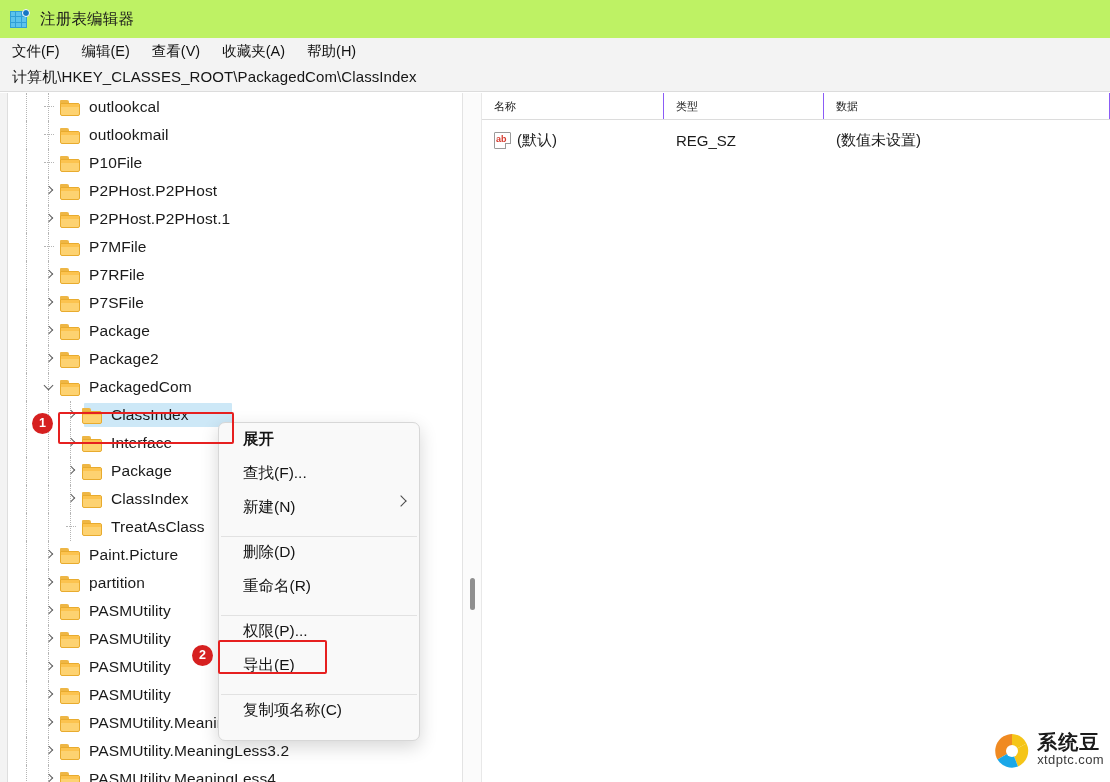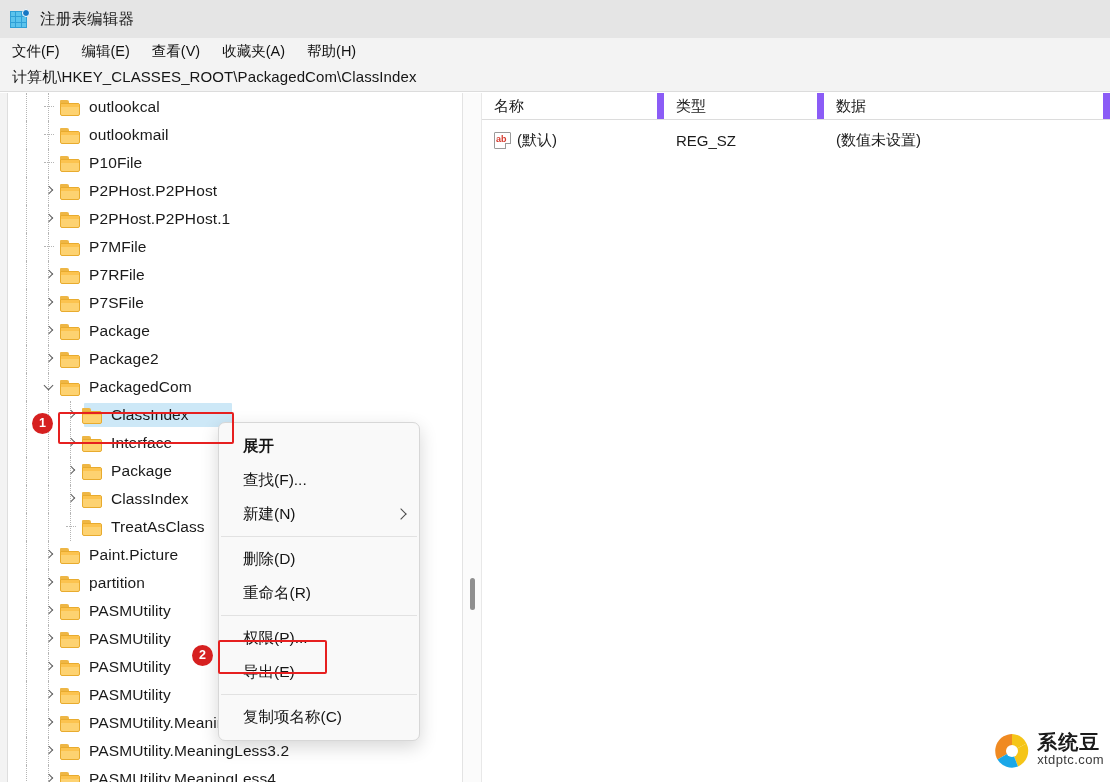--- a/index.html
+++ b/index.html
@@ -14,21 +14,21 @@
     font-family: "Liberation Sans", "DejaVu Sans", sans-serif;
     font-size: 15px;
     color: #000000;
     position: relative;
     -webkit-font-smoothing: antialiased;
   }
 
   
   .titlebar {
     height: 38px;
-    background: #e5e5e5;
+    background: #bef264;
     display: flex;
     align-items: center;
     padding-left: 10px;
     box-sizing: border-box;
   }
   .app-icon {
     width: 20px;
     height: 20px;
     position: relative;
     margin-right: 10px;
@@ -257,25 +257,25 @@
     left: 0; top: 0;
     width: 628px;
     height: 26px;
     background: #ffffff;
     border-bottom: 1px solid #dcdcdc;
     display: flex;
   }
   .colhead .ch {
     height: 26px;
     line-height: 26px;
-    font-size: 15px;
+    font-size: 11px;
     color: #1b1b1b;
     padding-left: 12px;
     box-sizing: border-box;
-    border-right: 7px solid #8b5cf6;
+    border-right: 1px solid #8b5cf6;
   }
   .lv-row {
     position: absolute;
     left: 0;
     top: 34px;
     width: 628px;
     height: 26px;
     display: flex;
     align-items: center;
   }
@@ -329,21 +329,20 @@
     border: 1px solid #d7d7d7;
     border-radius: 7px;
     box-shadow: 0 6px 18px rgba(0,0,0,.16);
     padding: 6px 0;
     box-sizing: border-box;
     z-index: 40;
   }
   .ctxitem {
     height: 34px;
     display: flex;
-    align-items: center;
     padding: 0 14px 0 24px;
     font-size: 15.5px;
     color: #151515;
     position: relative;
     cursor: default;
     white-space: nowrap;
   }
   .ctxitem.bold { font-weight: bold; }
   .ctxitem .submenu-arrow {
     margin-left: auto;

